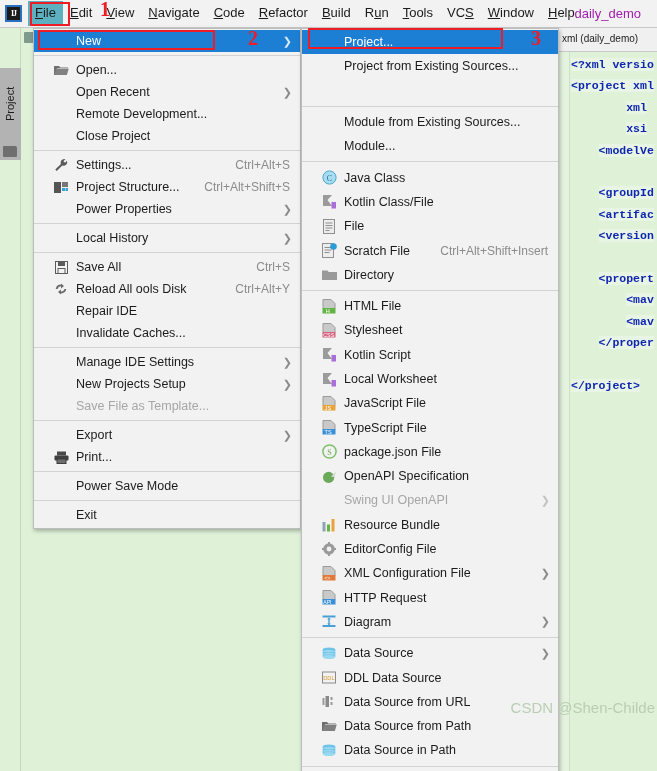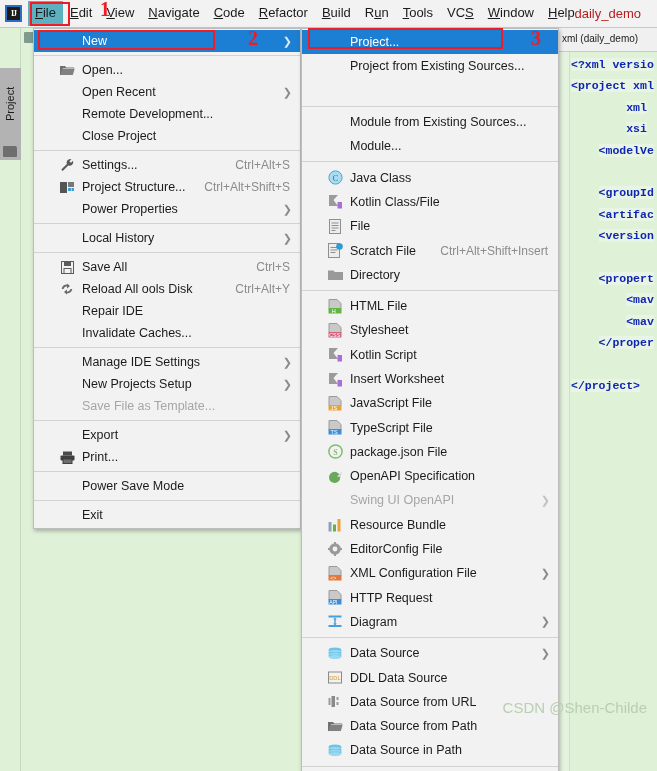--- a/index.html
+++ b/index.html
@@ -38,21 +38,21 @@
     white-space: nowrap;
     line-height: 16px;
   }
   .mbitem u { text-decoration: underline; }
   .mbitem.selected {
     background: #5cb0c0;
     color: #1b1b1b;
   }
   #projname {
     position: absolute; right: 16px; top: 6px;
-    font-size: 13px; color: #b91c1c; white-space: nowrap;
+    font-size: 13px; color: #a21caf; white-space: nowrap;
   }
 
   
   #leftstrip {
     position: absolute; left: 0; top: 28px;
     width: 21px; height: 743px;
     background: #dff2d8;
     border-right: 1px solid #c6d9bf;
   }
   #proj-tab {
@@ -140,21 +140,21 @@
     background: #f2f2f2;
     border: 1px solid #bdbdbd;
     box-shadow: 1px 2px 4px rgba(0,0,0,.28);
     padding: 1px 0 2px 0;
     z-index: 40;
   }
   .mi {
     position: relative;
     height: 22px; display: flex; align-items: center;
     font-size: 12.5px; color: #1b1b1b;
-    padding-left: 16px;
+    padding-left: 10px;
   }
   .mi .ic {
     width: 22px; min-width: 22px; height: 16px;
     display: flex; align-items: center; justify-content: center;
     margin-left: 6px;
   }
   .mi .lbl { flex: 1; padding-left: 4px; white-space: nowrap; }
   .mi .acc { color: #8b8b8b; font-size: 12px; padding-right: 10px; white-space: nowrap; }
   .mi .arr { color: #8b8b8b; font-size: 11px; padding-right: 8px; }
   .mi.hl { background: #1c7fd3; color: #ffffff; }
@@ -181,21 +181,21 @@
     pointer-events: none; z-index: 90;
   }
   .rednum {
     position: absolute; color: #ee1c25;
     font-size: 20px; font-weight: bold; z-index: 95;
     font-family: "Liberation Serif", serif;
   }
 
   
   #wm {
-    position: absolute; right: 10px; bottom: 10px;
+    position: absolute; right: 2px; bottom: 10px;
     font-size: 15px; color: #b9cfb2; z-index: 80;
     font-family: "Liberation Sans", sans-serif;
   }
 </style>
 </head>
 <body>
 
 <div id="app">
 
   <div id="menubar">
@@ -483,21 +483,21 @@
         <span class="lbl">Kotlin Script</span>
       </div>
       <div class="mi">
         <span class="ic">
           <svg width="14" height="15">
             <path d="M1 1h9l-4.5 5L10 12H1z" fill="#9b9b9b"></path>
             <path d="M10 7.5l4 3.8-4 3.2z" fill="#b07ce0"></path>
             <rect x="9.5" y="8" width="4.5" height="6.5" fill="#a86fd8"></rect>
           </svg>
         </span>
-        <span class="lbl">Insert Worksheet</span>
+        <span class="lbl">Local Worksheet</span>
       </div>
       <div class="mi">
         <span class="ic">
           <svg width="14" height="15">
             <path d="M1 0.5h8l4 4v5H1z" fill="#c9c9c9" stroke="#9a9a9a"></path>
             <rect x="0.5" y="9" width="13" height="5.5" fill="#e8a33d"></rect>
             <text x="2.6" y="13.6" font-size="5.6" fill="#fff" font-family="Liberation Sans, sans-serif">JS</text>
           </svg>
         </span>
         <span class="lbl">JavaScript File</span>

